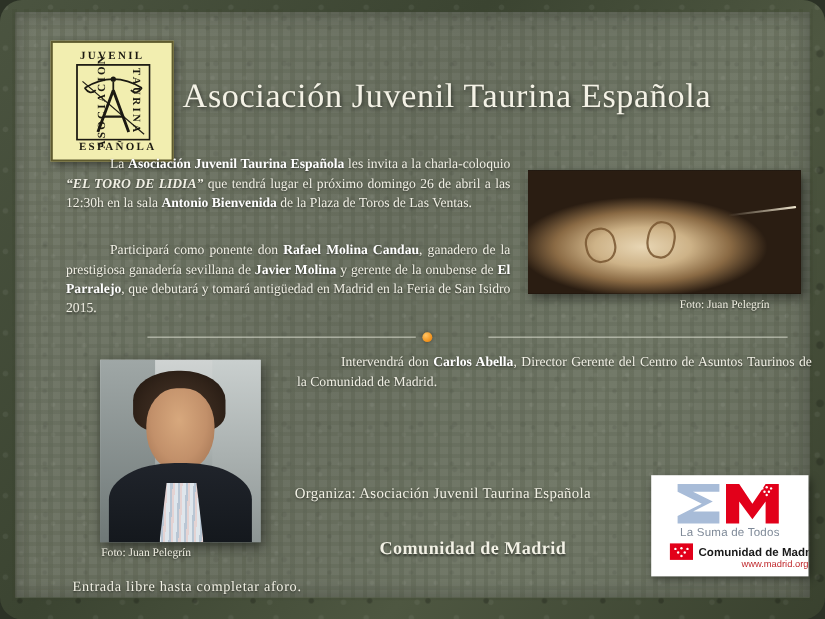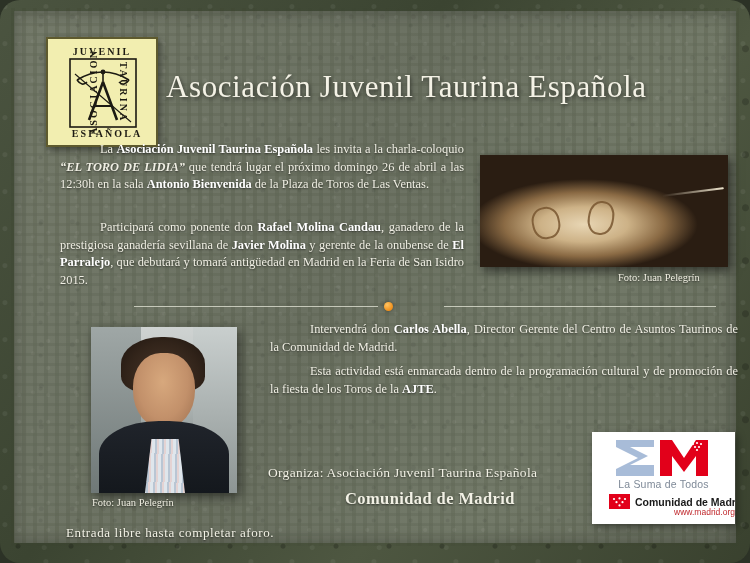--- a/index.html
+++ b/index.html
@@ -240,21 +240,21 @@
   }
 
   
   .org-line {
     position: absolute;
     font-family: "Liberation Serif", serif;
     color: #f2f1e5;
     text-shadow: 0 1px 2px rgba(0,0,0,0.55);
     white-space: nowrap;
   }
-  #org-1  { left: 254px; top: 430px; font-size: 13.5px; letter-spacing: .3px; margin-top: 24px; }
+  #org-1  { left: 254px; top: 430px; font-size: 13.5px; letter-spacing: .3px; }
   #org-2  { left: 254px; top: 453px; font-size: 13.5px; letter-spacing: .3px; }
   #org-3  { left: 331px; top: 478px; font-size: 16.5px; font-weight: 700; letter-spacing: .4px; }
 
   
   #entry-note {
     position: absolute;
     left: 52px;
     top: 514px;
     font-family: "Liberation Serif", serif;
     font-size: 13px;
@@ -378,23 +378,20 @@
       <div class="pp-face"></div>
       <div class="pp-body"></div>
       <div class="pp-shirt"></div>
     </div>
     <div class="photo-caption" id="portrait-caption">Foto: Juan Pelegrín</div>
 
     <div class="body-text" id="para-3">
       <span class="indent"></span><span>Intervendrá don </span><b>Carlos Abella</b><span>, Director Gerente del Centro de Asuntos Taurinos de la Comunidad de Madrid.</span>
     </div>
 
-    <div class="body-text" id="para-4">
-      <span class="indent"></span><span>Esta actividad está enmarcada dentro de la programación cultural y de promoción de la fiesta de los Toros de la </span><b>AJTE</b><span>.</span>
-    </div>
 
     <div class="org-line" id="org-1">Organiza: Asociación Juvenil Taurina Española</div>
     <div class="org-line" id="org-3">Comunidad de Madrid</div>
 
     <div id="entry-note">Entrada libre hasta completar aforo.</div>
 
     <div id="cm-logo">
       <svg id="cm-mark" viewBox="0 0 100 40">
         <path d="M2 2 H40 L40 9 H16 L34 18 L16 27 H40 L40 38 H2 L2 31 L24 20 L2 9 Z" fill="#a8bcd8"></path>
         <path d="M46 38 V2 H58 L70 20 L82 2 H94 V38 H82 V18 L70 34 L58 18 V38 Z" fill="#e2001a"></path>

